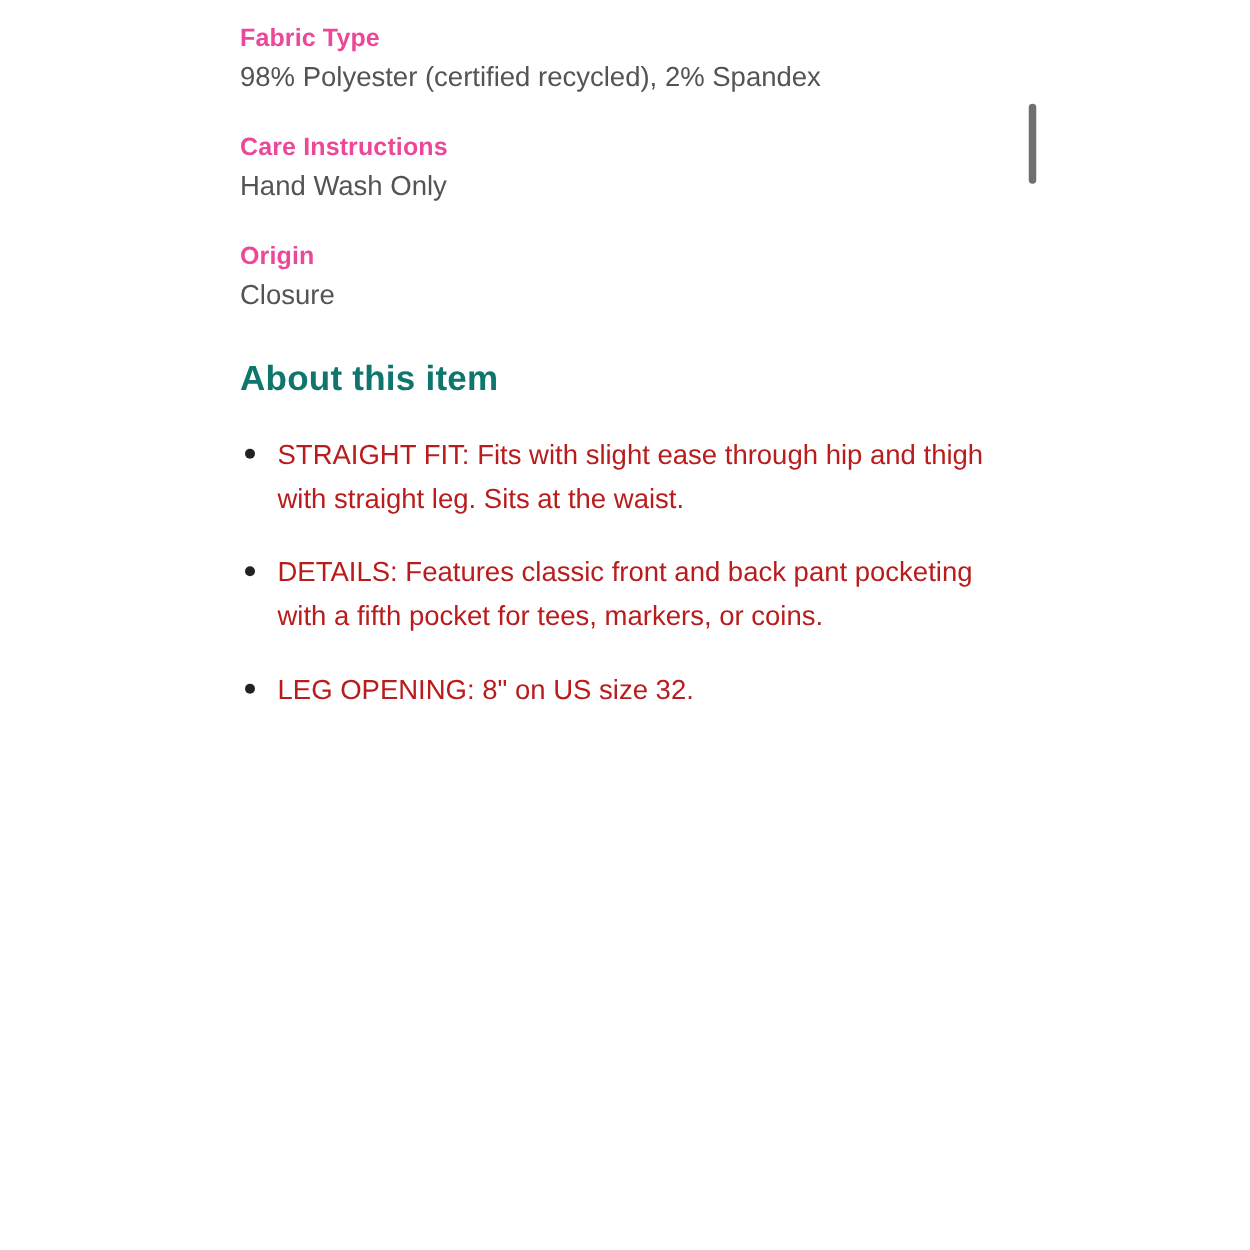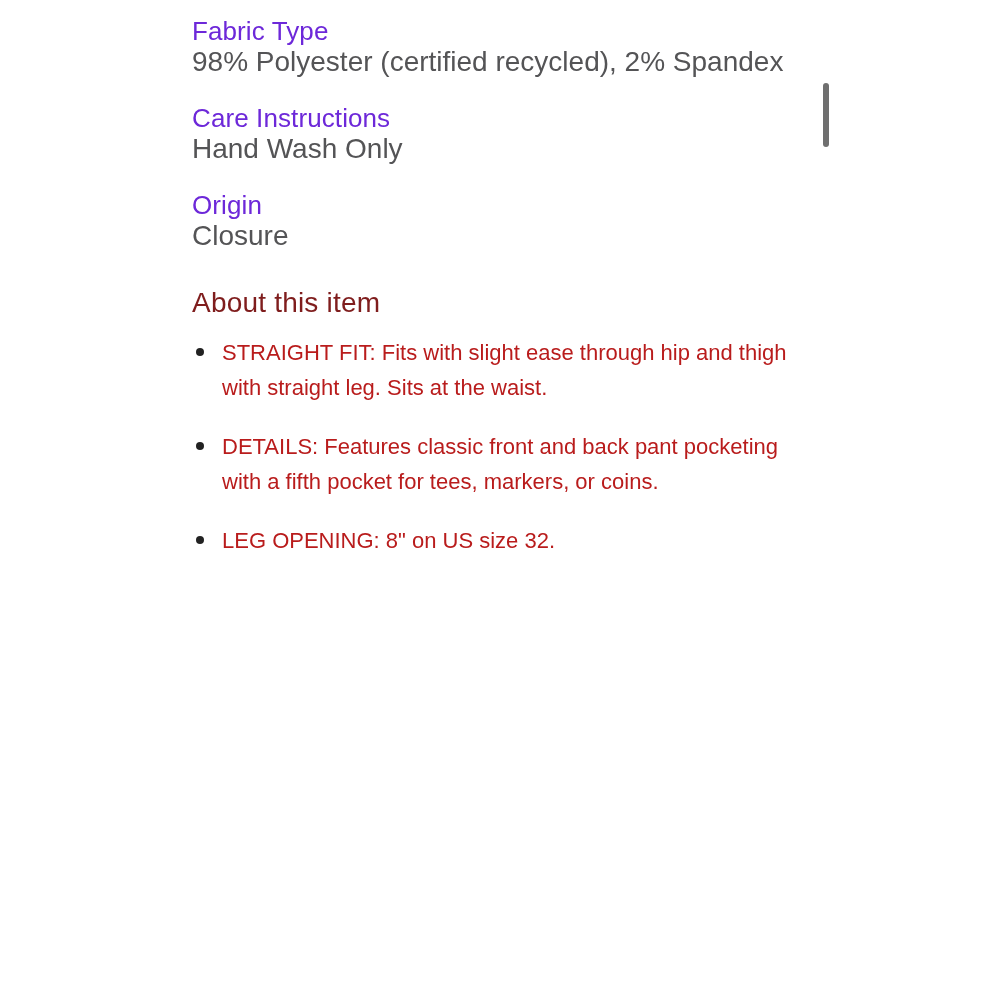--- a/index.html
+++ b/index.html
@@ -16,38 +16,38 @@
     overflow: hidden;
   }
   .content {
     position: absolute;
     left: 192px;
     top: 16px;
     width: 600px;
   }
   .detail-row { margin-bottom: 26px; }
   .detail-label {
-    font-size: 26px;
-    font-weight: normal;
-    color: #6d28d9;
+    font-size: 20px;
+    font-weight: bold;
+    color: #ec4899;
     line-height: 30px;
     letter-spacing: 0.1px;
   }
   .detail-value {
-    font-size: 28px;
+    font-size: 22px;
     color: #545456;
     line-height: 31px;
   }
   .about-heading {
     font-size: 28px;
-    font-weight: normal;
-    color: #7f1d1d;
+    font-weight: bold;
+    color: #0f766e;
     line-height: 36px;
     margin-top: 34px;
-    margin-bottom: 14px;
+    margin-bottom: 25px;
     letter-spacing: 0.2px;
   }
   ul.about-list {
     margin: 0;
     padding: 0;
     list-style: none;
     width: 598px;
   }
   ul.about-list li {
     position: relative;

